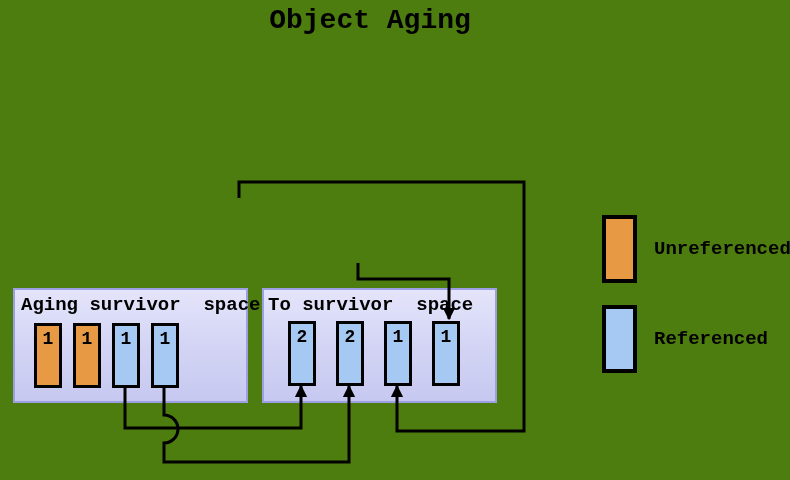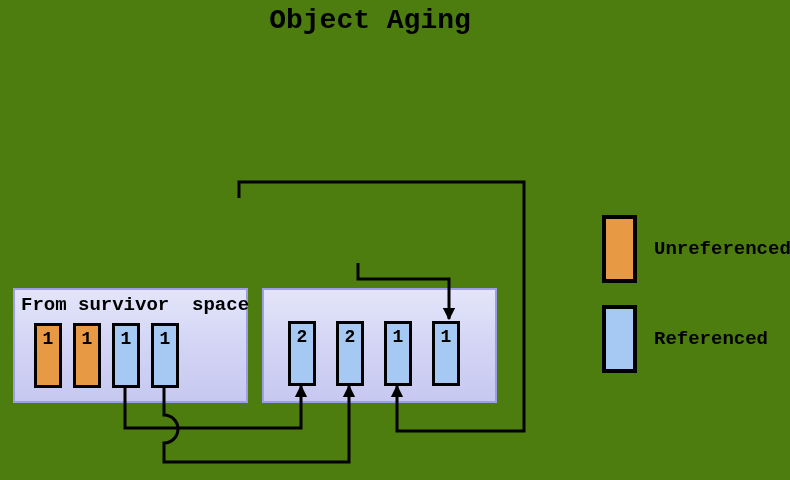--- a/index.html
+++ b/index.html
@@ -48,38 +48,39 @@
 </style>
 </head>
 <body>
 
 <div class="canvas">
 
   <div class="title">Object Aging</div>
 
 
   <div class="region region-from">
-    <div class="region-label">From survivor  space</div>
+    <div class="region-label">Aging survivor  space</div>
     <div class="cells">
         <div class="cell unreferenced">
           <span>1</span>
         </div>
         <div class="cell unreferenced">
           <span>1</span>
         </div>
         <div class="cell referenced">
           <span>1</span>
         </div>
         <div class="cell referenced">
           <span>1</span>
         </div>
       </div>
   </div>
 
   <div class="region region-to">
+    <div class="region-label">To survivor  space</div>
     <div class="cells">
         <div class="cell referenced">
           <span>2</span>
         </div>
         <div class="cell referenced">
           <span>2</span>
         </div>
         <div class="cell referenced">
           <span>1</span>
         </div>

